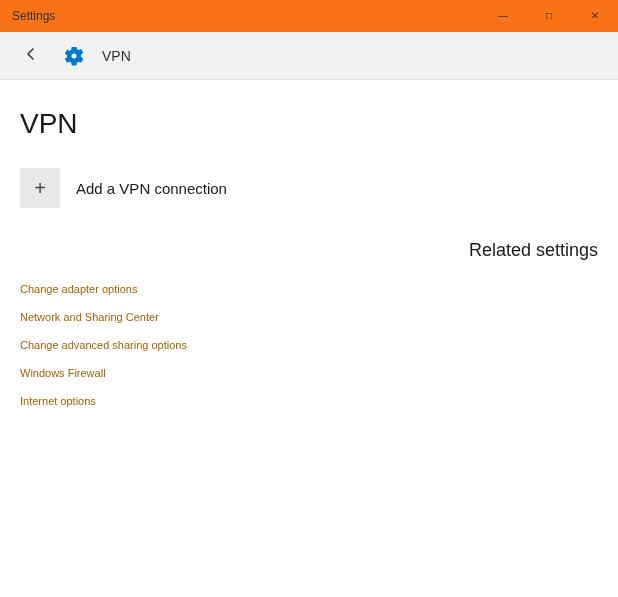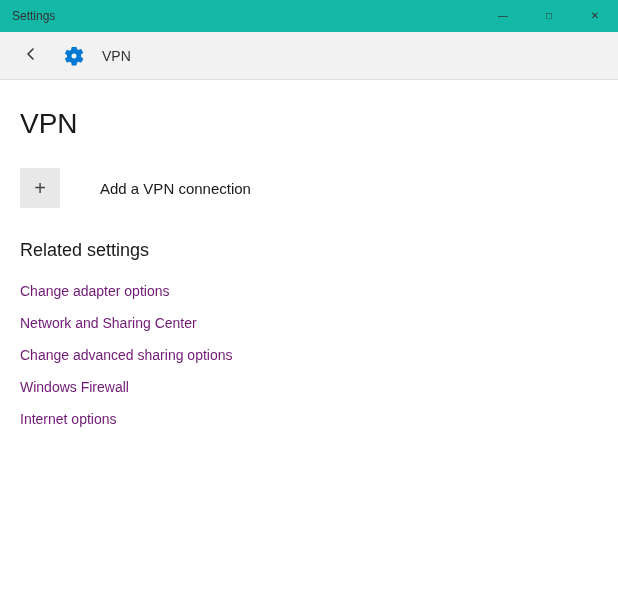--- a/index.html
+++ b/index.html
@@ -23,21 +23,21 @@
       display: flex;
       flex-direction: column;
     }
 
     
     .title-bar {
       display: flex;
       align-items: center;
       justify-content: space-between;
       height: 32px;
-      background: #14b8a6;
+      background: #f97316;
       padding: 0 0 0 12px;
       flex-shrink: 0;
     }
 
     .title-bar-left {
       display: flex;
       align-items: center;
       gap: 8px;
     }
 
@@ -142,40 +142,40 @@
       font-size: 20px;
       color: #444;
       flex-shrink: 0;
     }
 
     .add-vpn-label {
       font-size: 15px;
       color: #1a1a1a;
       padding-left: 16px;
       cursor: pointer;
-      margin-left: 24px;
     }
 
     
     .related-settings-title {
       font-size: 18px;
       font-weight: 400;
       color: #1a1a1a;
       margin-bottom: 16px;
+      text-align: right;
     }
 
     .related-links {
       display: flex;
       flex-direction: column;
       gap: 4px;
     }
 
     .related-link {
-      font-size: 14px;
-      color: #701a75;
+      font-size: 11px;
+      color: #a16207;
       cursor: pointer;
       text-decoration: none;
       padding: 6px 0;
       display: block;
       width: fit-content;
     }
 
     
     .gear-svg {
       width: 20px;

